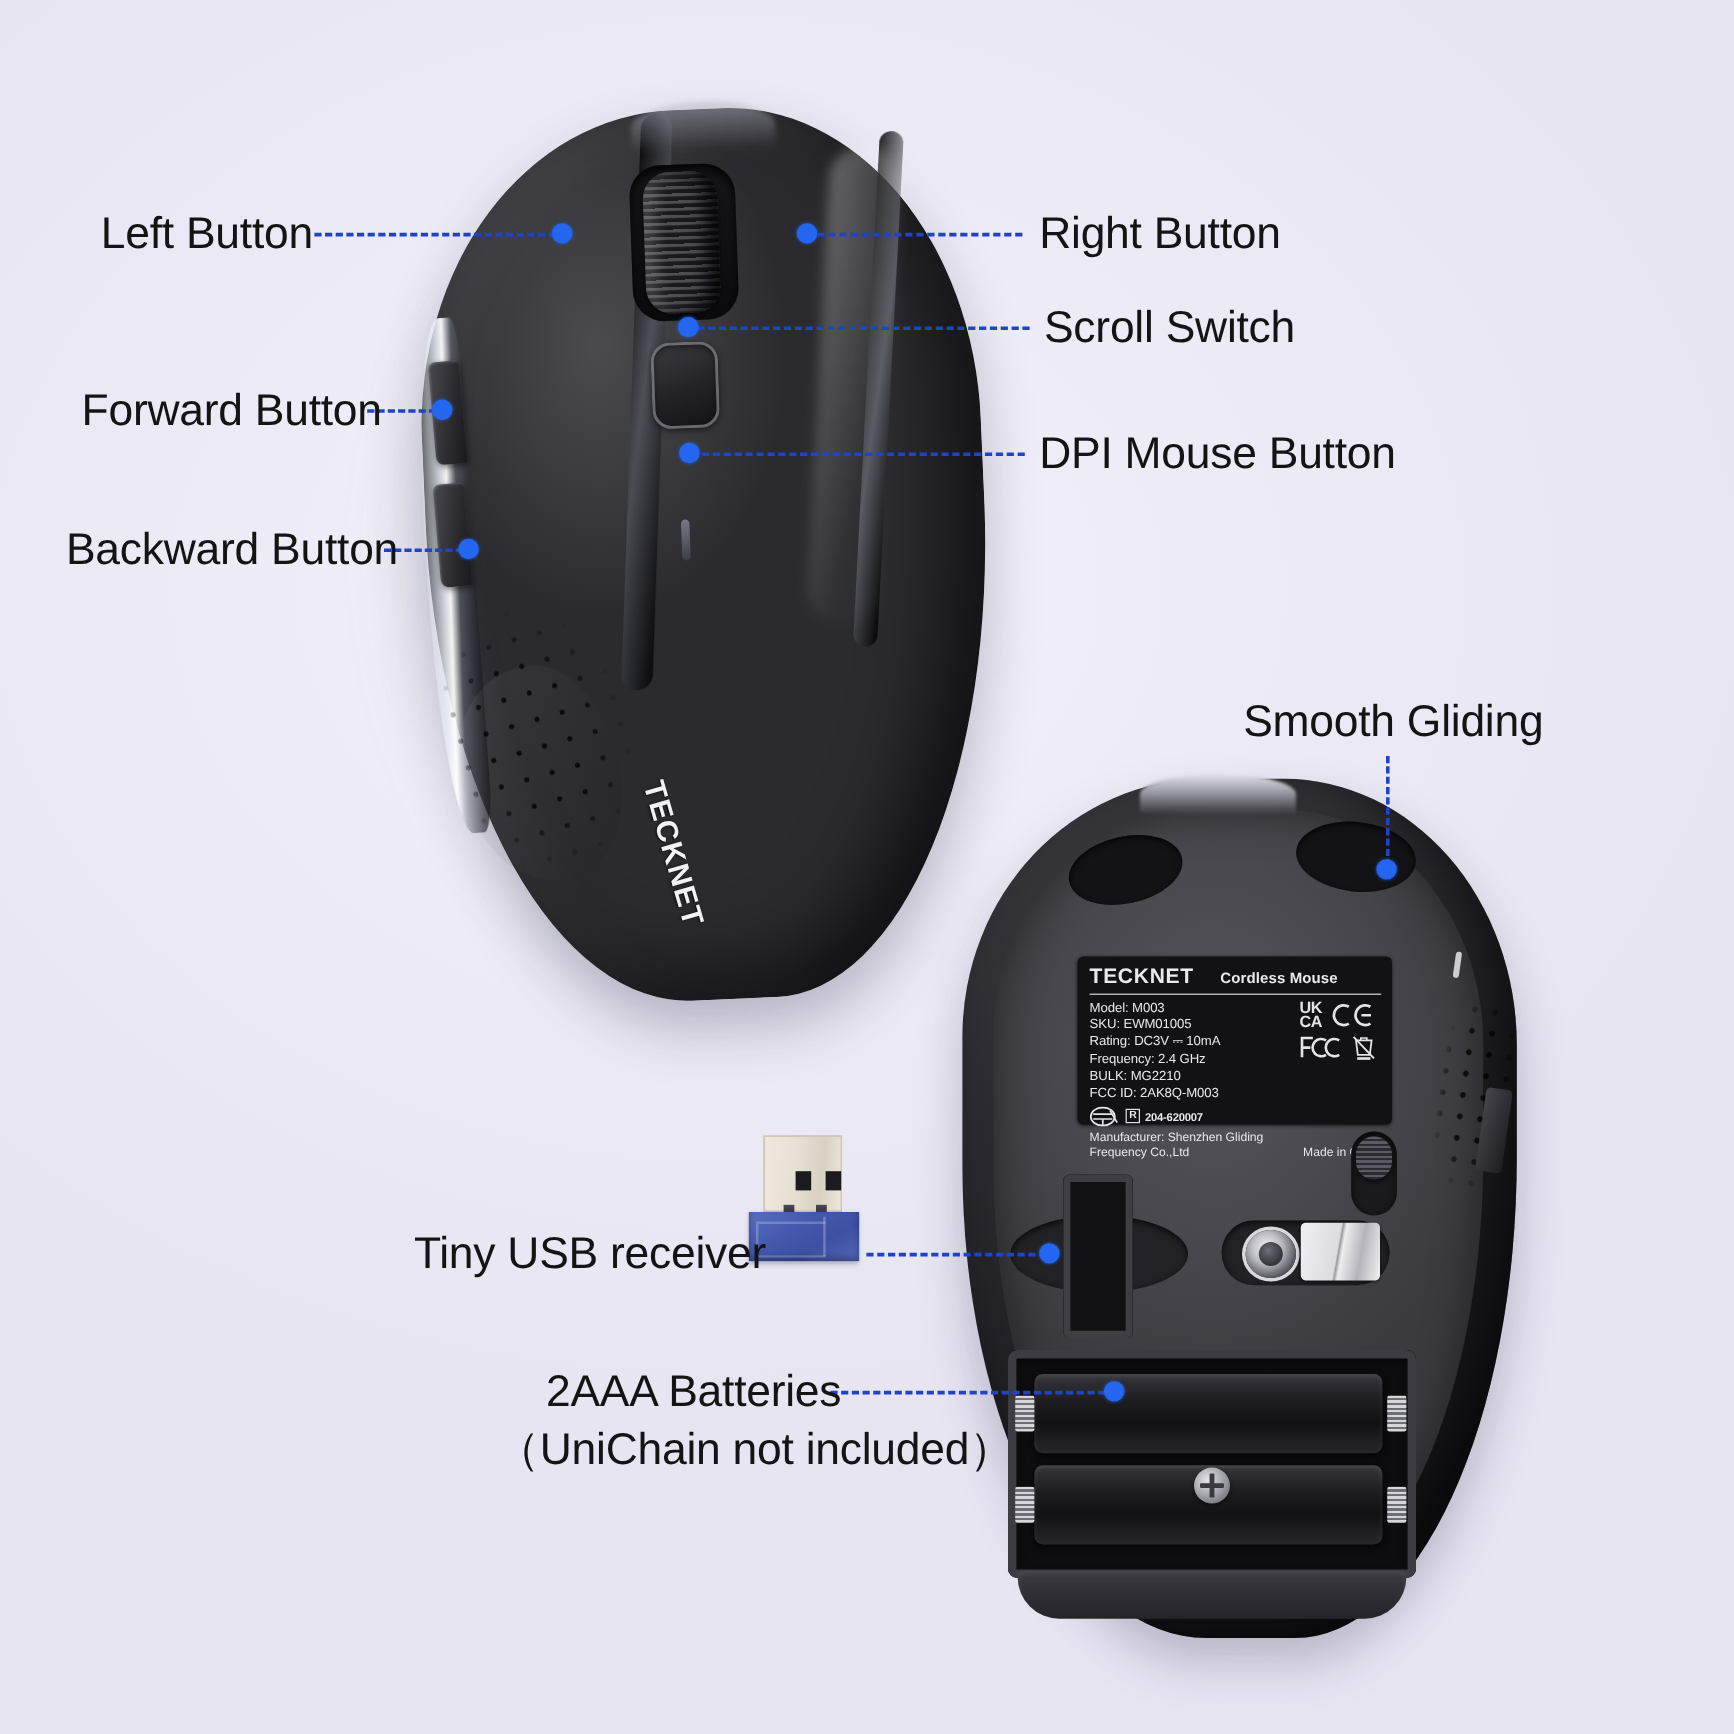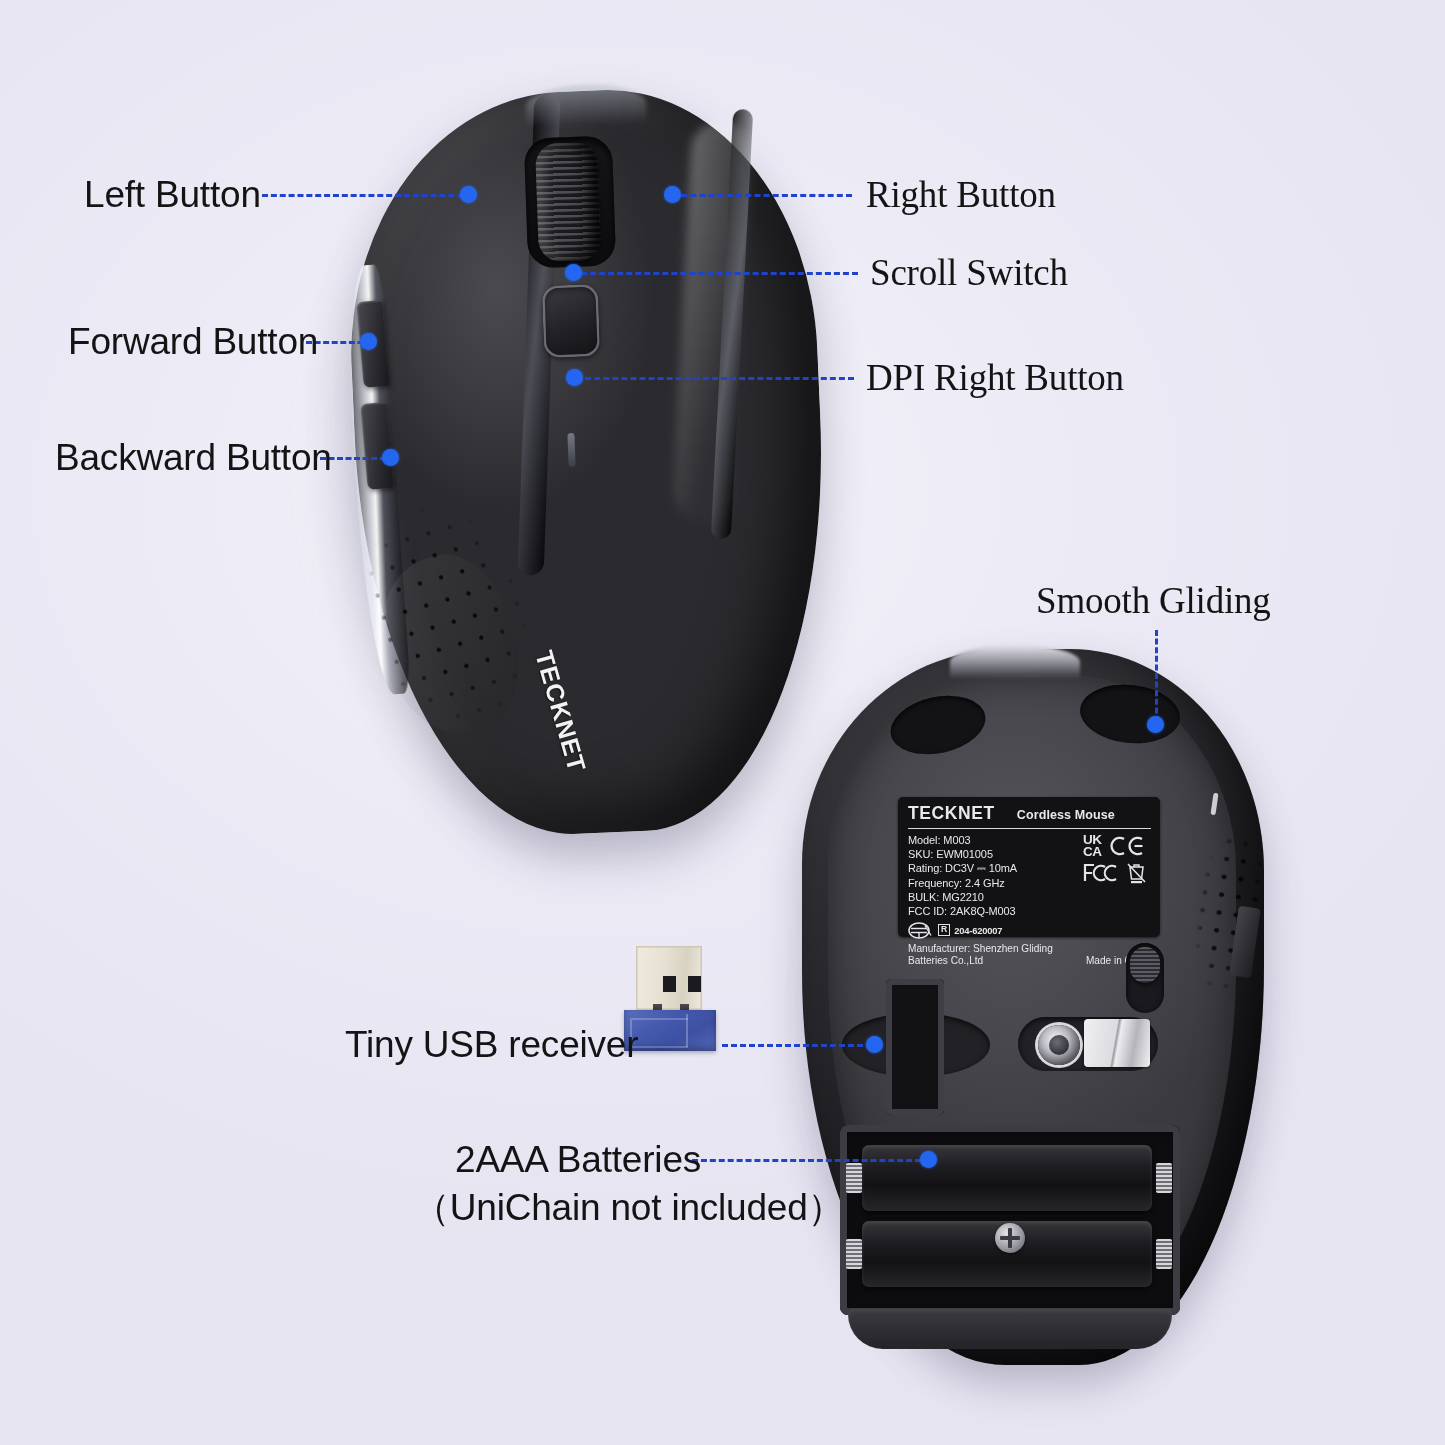--- a/index.html
+++ b/index.html
@@ -13,21 +13,21 @@
     background:
       radial-gradient(ellipse 900px 700px at 42% 34%, #f4f3fa 0%, #eceaf5 52%, #e7e5f2 100%),
       linear-gradient(160deg,#eceaf6 0%,#e9e7f3 55%,#e6e4f1 100%);
   }
 
   
   .label{
     position:absolute;color:#141414;font-size:37px;line-height:1.16;
     white-space:nowrap;letter-spacing:-0.2px;font-weight:400;
   }
-  .label.r{text-align:right;font-family:Liberation Serif, serif;}
+  .label.r{text-align:right;}
   .label.l{text-align:center;}
 
   
   .dash{position:absolute;height:0;border-top:3px dashed #1f43c9;}
   .dashv{position:absolute;width:0;border-left:3px dashed #1f43c9;}
   .dot{position:absolute;width:17px;height:17px;border-radius:50%;
        background:#2566f0;box-shadow:0 0 3px rgba(37,102,240,.85);}
 
   
   #mouseTop{position:absolute;left:330px;top:85px;width:520px;height:780px;}
@@ -300,21 +300,21 @@
               <path d="M8 5 V3 H13 V5" fill="none" stroke="#e4e4e8" stroke-width="1.4"></path>
               <path d="M2 2 L19 20" stroke="#e4e4e8" stroke-width="1.6"></path>
               <rect x="5" y="19" width="11" height="2.2" fill="#e4e4e8"></rect>
             </svg>
           </div>
         </div>
       </div>
       <div id="specMfr">
         <div>Manufacturer: Shenzhen Gliding</div>
         <div class="row2">
-          <span>Batteries Co.,Ltd</span>
+          <span>Frequency Co.,Ltd</span>
           <span>Made in China</span>
         </div>
       </div>
     </div>
 
     <div id="usbSlotDish"></div>
     <div id="usbSlot"></div>
     <div id="sensorDish"></div>
     <div id="sensorLens"></div>
     <div id="sensorChip"></div>
@@ -368,21 +368,21 @@
 
   <div class="dash" style="left:692px;top:1159px;width:238px;"></div>
   <div class="dot" style="left:920px;top:1151px;"></div>
 
   <div class="label l" style="left:84px;top:174px;">Left Button</div>
   <div class="label l" style="left:55px;top:437px;">Backward Button</div>
   <div class="label l" style="left:68px;top:321px;">Forward Button</div>
 
   <div class="label r" style="left:866px;top:174px;">Right Button</div>
   <div class="label r" style="left:870px;top:252px;">Scroll Switch</div>
-  <div class="label r" style="left:866px;top:357px;">DPI Right Button</div>
+  <div class="label r" style="left:866px;top:357px;">DPI Mouse Button</div>
 
   <div class="label r" style="left:1036px;top:580px;">Smooth Gliding</div>
 
   <div class="label l" style="left:345px;top:1024px;">Tiny USB receiver</div>
   <div class="label l" style="left:455px;top:1139px;">2AAA Batteries</div>
   <div class="label l" style="left:413px;top:1187px;">（UniChain not included）</div>
 
 </div>
 
 </body></html>

